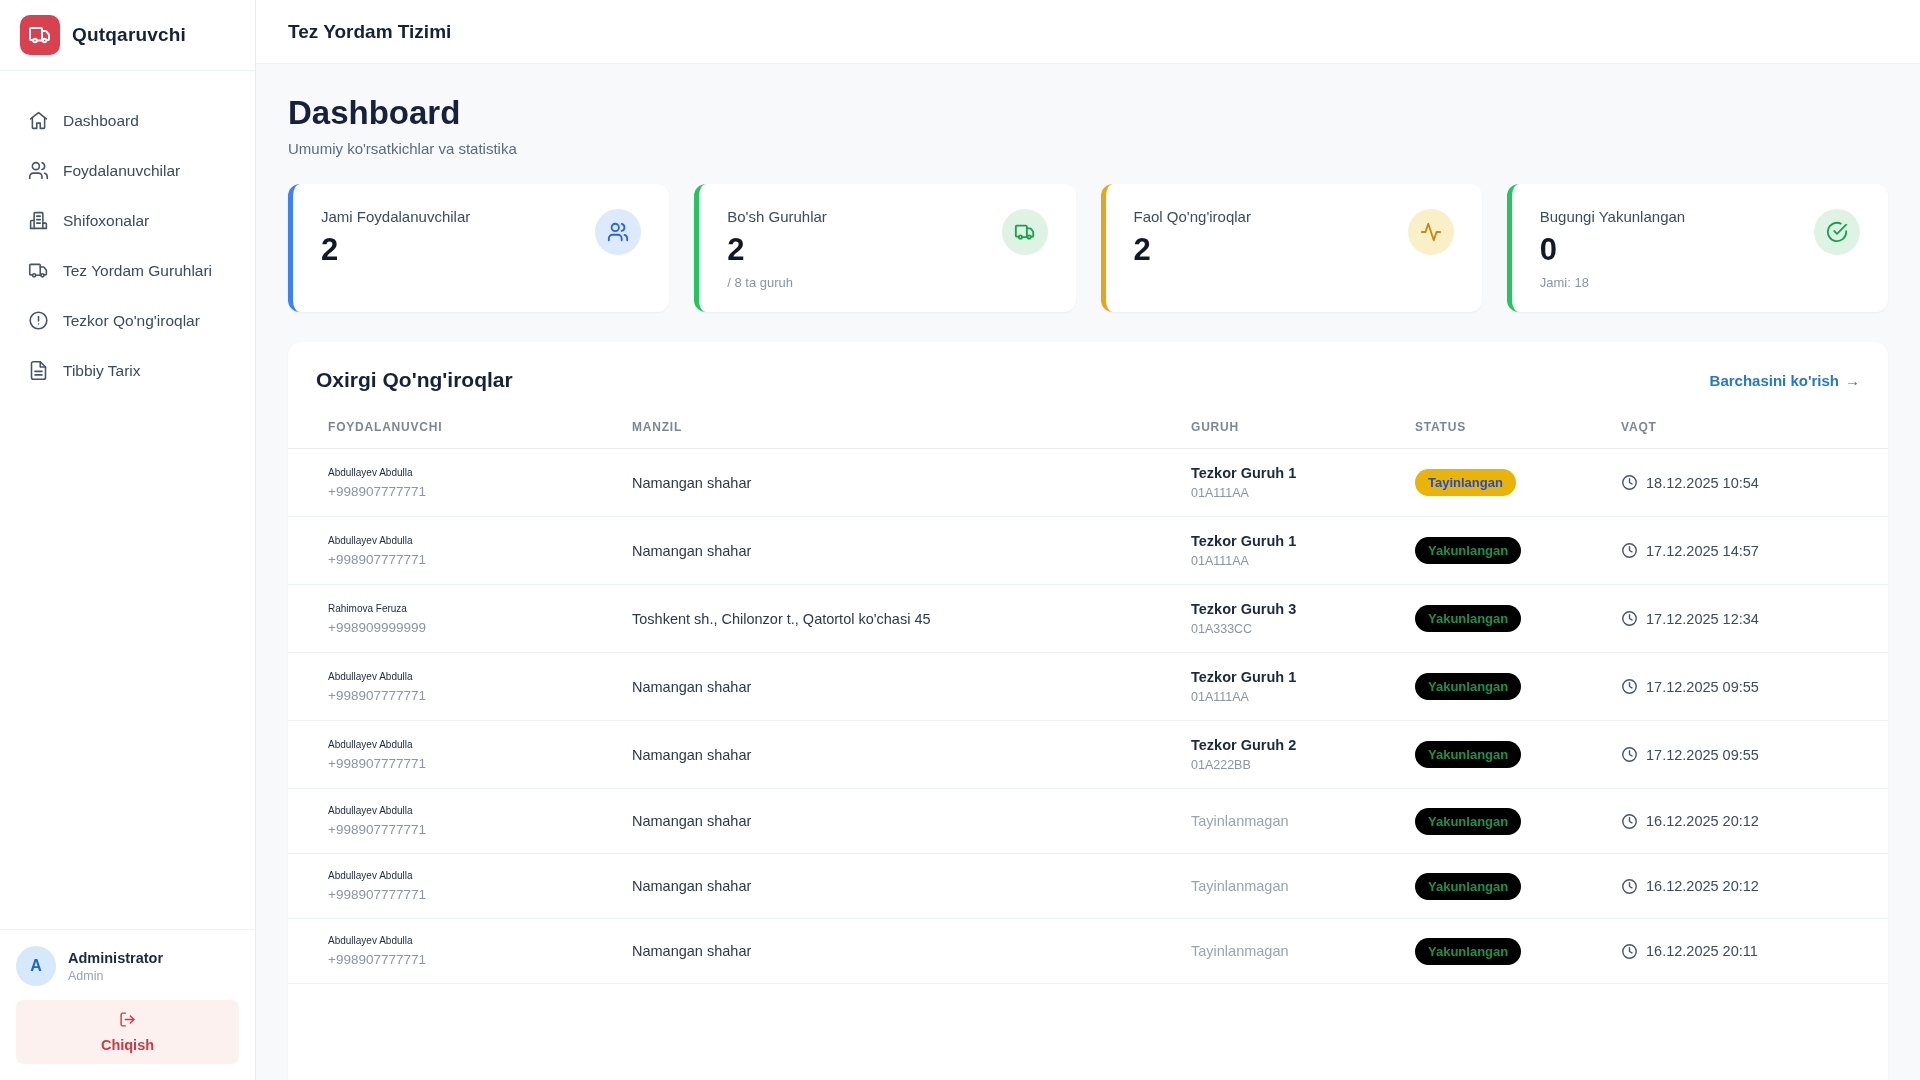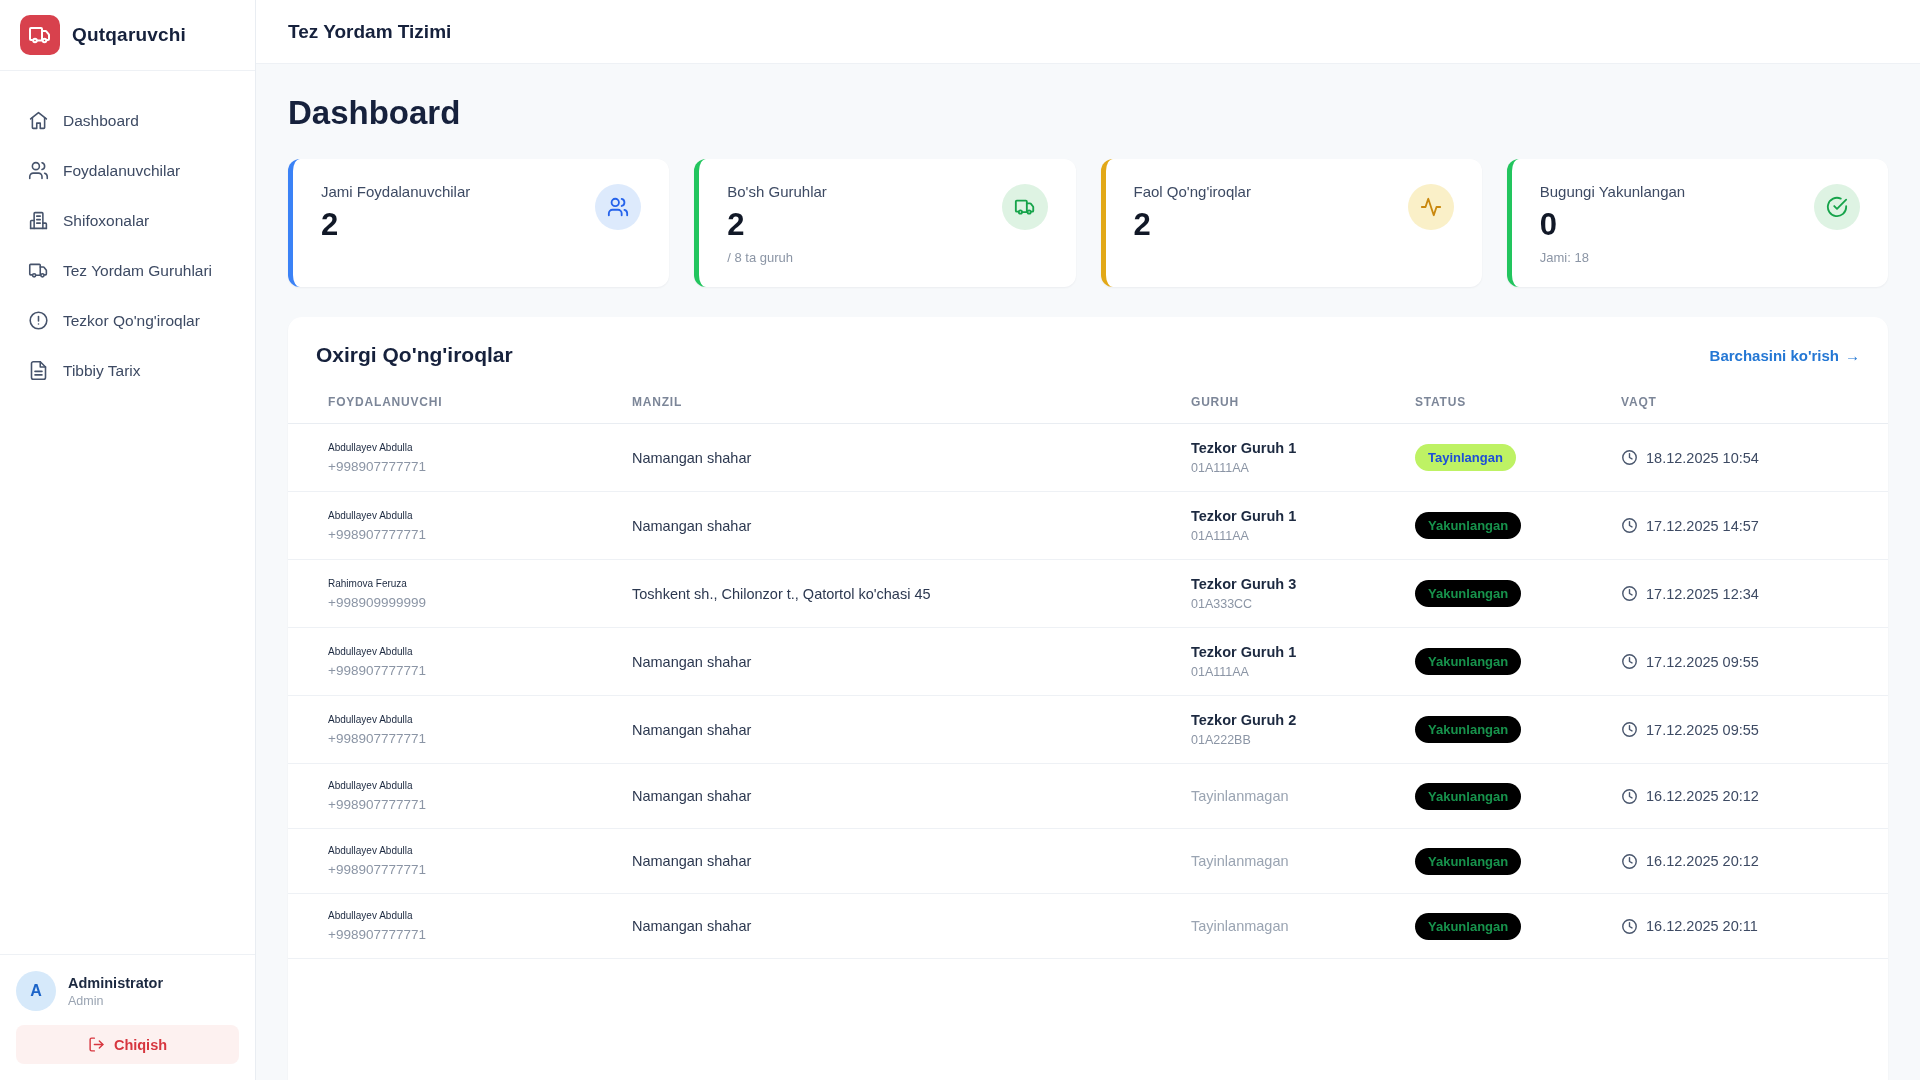--- a/index.html
+++ b/index.html
@@ -14,21 +14,21 @@
   .logo svg { width:24px; height:24px; stroke:#fff; }
   .brand-name { font-size:19px; font-weight:800; color:#16213c; letter-spacing:.2px; }
   .nav { flex:1; padding:26px 14px; }
   .nav-item { display:flex; align-items:center; gap:14px; padding:13px 14px; margin-bottom:3px; color:#3d4a63; font-size:15.5px; border-radius:8px; cursor:pointer; text-decoration:none; }
   .nav-item svg { width:21px; height:21px; stroke:#46536b; flex:none; }
   .user-box { border-top:1px solid #eef1f5; padding:16px; }
   .user-row { display:flex; align-items:center; gap:12px; }
   .avatar { width:40px; height:40px; border-radius:50%; background:#d6e9fa; color:#1c64c8; font-weight:800; font-size:16px; display:flex; align-items:center; justify-content:center; }
   .user-name { font-size:14.5px; font-weight:800; color:#1c2940; }
   .user-role { font-size:12.5px; color:#9aa4b2; margin-top:3px; }
-  .logout-btn { margin-top:14px; width:100%; background:#fdf1f0; color:#d7363f; border:none; border-radius:8px; padding:11px; display:flex; align-items:center; justify-content:center; gap:9px; font-size:14.5px; font-weight:600; cursor:pointer; font-family:inherit; }
+  .logout-btn { margin-top:14px; width:100%; background:#fdf1f0; color:#d7363f; border:none; border-radius:8px; padding:11px; display:flex; align-items:center; justify-content:center; gap:9px; font-size:14.5px; font-weight:600; cursor:pointer; font-family:inherit;flex-direction:column; }
   .logout-btn svg { width:17px; height:17px; stroke:#d7363f; }
 
   
   .main { flex:1; display:flex; flex-direction:column; min-width:0; }
   .topbar { height:64px; min-height:64px; background:#fff; border-bottom:1px solid #eef1f5; display:flex; align-items:center; padding:0 32px; }
   .topbar-title { font-size:19px; font-weight:800; color:#16213c; }
   .content { flex:1; display:flex; flex-direction:column; padding:30px 32px 0; overflow:hidden; }
   .page-title { font-size:33px; font-weight:800; color:#16213c; }
   .page-sub { font-size:15px; color:#5d6b80; margin-top:8px; }
 
@@ -53,21 +53,21 @@
   thead th { font-size:12px; letter-spacing:.8px; color:#7c8698; text-transform:uppercase; font-weight:700; text-align:left; padding:8px 12px 14px; border-bottom:1px solid #e9edf2; }
   thead th:first-child, td:first-child { padding-left:40px; }
   td { padding:16px 12px; border-bottom:1px solid #eef1f5; vertical-align:middle; }
   .name { font-size:10px; font-weight:400; color:#1c2940; }
   .phone { font-size:13.5px; color:#8b95a5; margin-top:6px; }
   .address { font-size:14.5px; color:#2c3850; }
   .group-name { font-size:14.5px; font-weight:600; color:#1c2940; }
   .group-name.muted { color:#9aa4b2; font-weight:400; }
   .plate { font-size:12.5px; color:#8b95a5; margin-top:5px; }
   .badge { display:inline-block; padding:6px 13px; border-radius:999px; font-size:13px; font-weight:600; }
-  .badge-blue  { background:#bef264; color:#1d4ed8; }
+  .badge-blue  { background:#eab308; color:#1d4ed8; }
   .badge-green { background:#000000; color:#17934c; }
   .time { display:flex; align-items:center; gap:8px; font-size:14.5px; color:#3d4a63; }
   .time svg { width:17px; height:17px; stroke:#4a576e; flex:none; }
 </style>
 </head>
 <body>
 
 <aside class="sidebar">
   <div class="brand">
     <div class="logo">
@@ -159,20 +159,21 @@
   </div>
 </aside>
 
 <div class="main">
   <header class="topbar">
     <div class="topbar-title">Tez Yordam Tizimi</div>
   </header>
 
   <div class="content">
     <h1 class="page-title">Dashboard</h1>
+    <div class="page-sub">Umumiy ko'rsatkichlar va statistika</div>
 
     <div class="stats-row">
       <div class="stat-card" style="border-left-color: rgb(59, 130, 246);">
         <div class="stat-label">Jami Foydalanuvchilar</div>
         <div class="stat-value">2</div>
         <div class="stat-sub"></div>
         <div class="stat-icon tint-blue">
           <svg viewBox="0 0 24 24" fill="none" stroke-width="2" stroke-linecap="round" stroke-linejoin="round">
               <path d="M16 21v-2a4 4 0 0 0-4-4H6a4 4 0 0 0-4 4v2"></path>
               <circle cx="9" cy="7" r="4"></circle>

